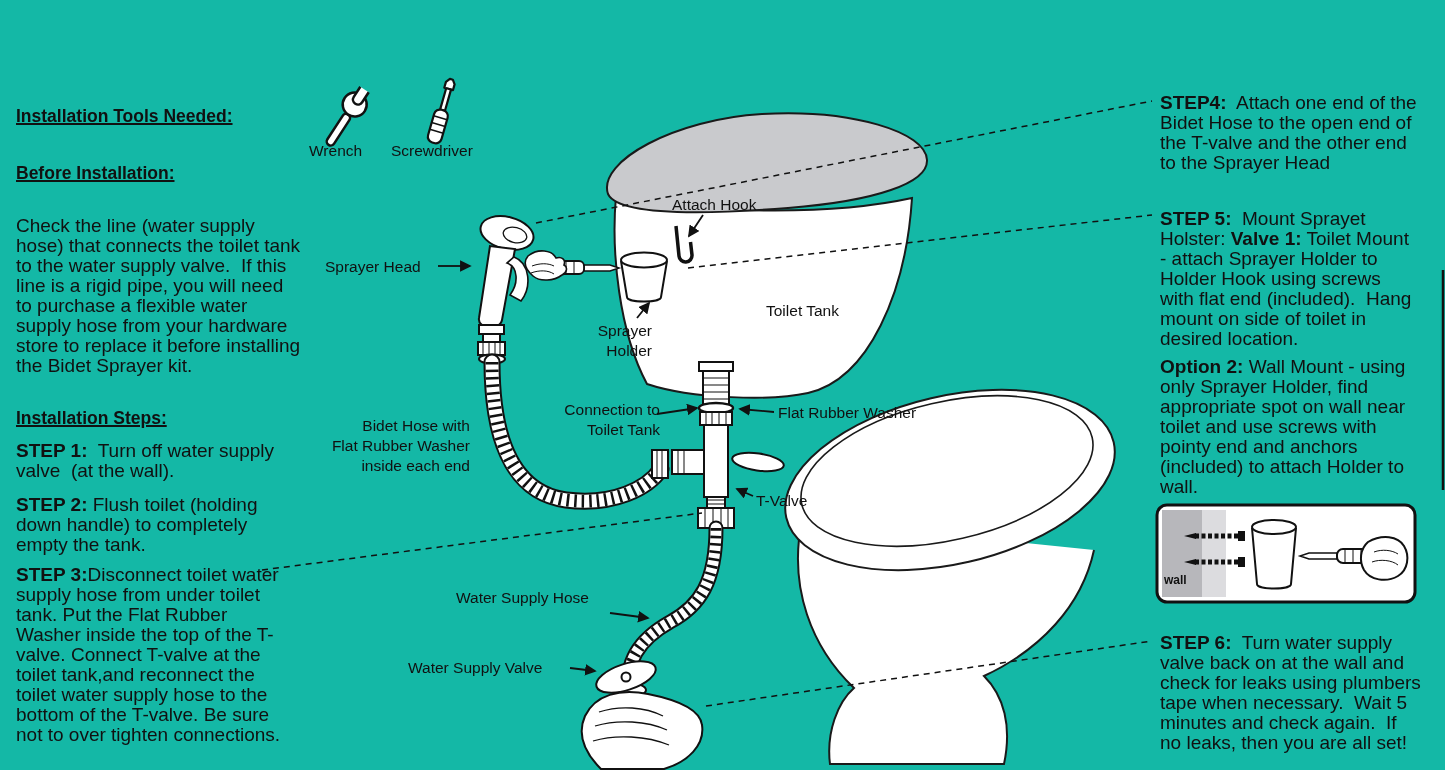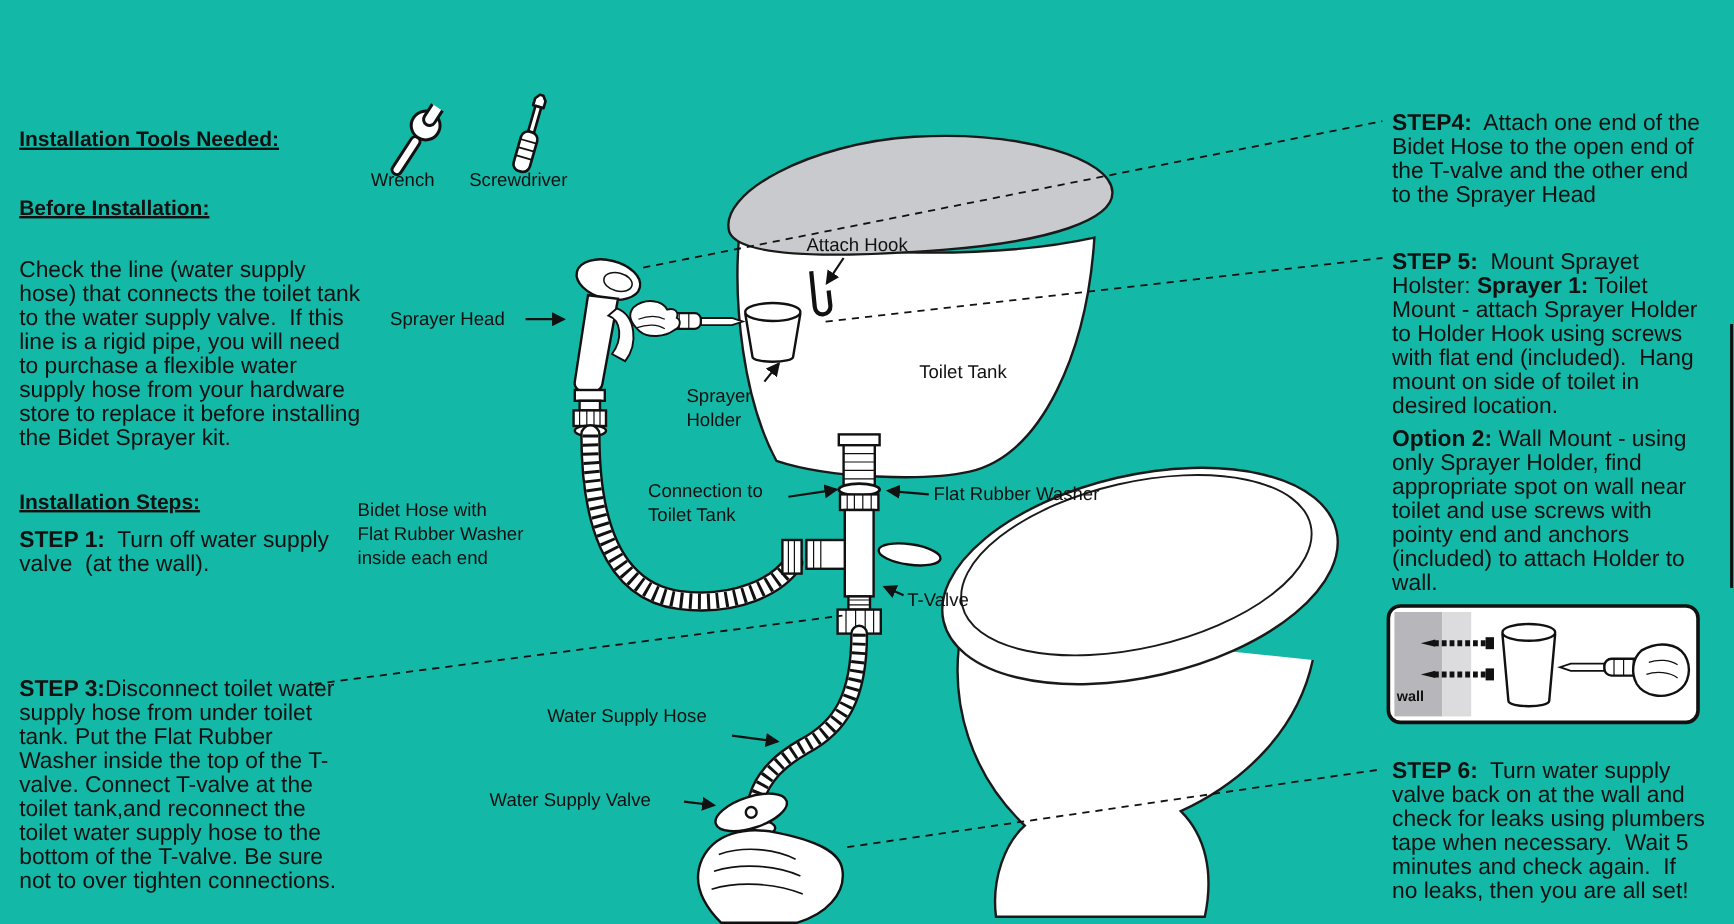--- a/index.html
+++ b/index.html
@@ -5,21 +5,21 @@
   *{margin:0;padding:0;box-sizing:border-box}
   html,body{background:#fff}
   body{width:1445px;height:770px;font-family:"Liberation Sans",sans-serif;color:#111}
   .page{position:relative;width:1445px;height:770px;background:#14b8a6;overflow:hidden}
   .abs{position:absolute}
   .txt{z-index:2}
   .h{font-size:17.5px;font-weight:bold;text-decoration:underline;text-decoration-thickness:2px;white-space:pre-wrap}
   .t{font-size:19px;line-height:20px;white-space:pre-wrap}
   .t b{font-weight:bold}
   .lbl{font-size:15.5px;line-height:20px;white-space:pre-wrap}
-  .ctr{text-align:left}
+  .ctr{text-align:right}
   .art{position:absolute;left:0;top:0;z-index:0}
   .wall{font-size:12px;font-weight:bold;z-index:3}
 </style>
 </head>
 <body>
 
 <div class="page">
 
   <svg class="art" width="1445" height="770" viewBox="0 0 1445 770">
     <defs>
@@ -176,36 +176,37 @@
 hose) that connects the toilet tank
 to the water supply valve.  If this
 line is a rigid pipe, you will need
 to purchase a flexible water
 supply hose from your hardware
 store to replace it before installing
 the Bidet Sprayer kit.</div>
   <div class="abs h txt" style="left:16px;top:408px">Installation Steps:</div>
 
   <p class="abs t txt" style="left:16px;top:441px;width:268px"><b>STEP 1:</b><span>  Turn off water supply valve  (at the wall).</span></p>
+  <p class="abs t txt" style="left:16px;top:495px;width:250px"><b>STEP 2:</b><span> Flush toilet (holding down handle) to completely empty the tank.</span></p>
   <p class="abs t txt" style="left:16px;top:565px;width:272px"><b>STEP 3:</b><span>Disconnect toilet water supply hose from under toilet tank. Put the Flat Rubber Washer inside the top of the T-valve. Connect T-valve at the toilet tank,and reconnect the toilet water supply hose to the bottom of the T-valve. Be sure not to over tighten connections.</span></p>
 
   <div class="abs lbl txt" style="left:672px;top:195px">Attach Hook</div>
   <div class="abs lbl txt" style="left:325px;top:257px">Sprayer Head</div>
   <div class="abs lbl txt ctr" style="left:572px;top:321px;width:80px">Sprayer
 Holder</div>
   <div class="abs lbl txt" style="left:766px;top:301px">Toilet Tank</div>
   <div class="abs lbl txt ctr" style="left:540px;top:400px;width:120px">Connection to
 Toilet Tank</div>
   <div class="abs lbl txt" style="left:778px;top:403px">Flat Rubber Washer</div>
   <div class="abs lbl txt ctr" style="left:298px;top:416px;width:172px">Bidet Hose with
 Flat Rubber Washer
 inside each end</div>
   <div class="abs lbl txt" style="left:756px;top:491px">T-Valve</div>
   <div class="abs lbl txt" style="left:456px;top:588px">Water Supply Hose</div>
   <div class="abs lbl txt" style="left:408px;top:658px">Water Supply Valve</div>
 
   <p class="abs t txt" style="left:1160px;top:93px;width:258px"><b>STEP4:</b><span>  Attach one end of the Bidet Hose to the open end of the T-valve and the other end to the Sprayer Head</span></p>
-  <p class="abs t txt" style="left:1160px;top:209px;width:258px"><b>STEP 5:</b><span>  Mount Sprayet Holster: </span><b>Sprayer 1:</b><span> Toilet Mount - attach Sprayer Holder to Holder Hook using screws with flat end (included).  Hang mount on side of toilet in desired location.</span></p>
+  <p class="abs t txt" style="left:1160px;top:209px;width:258px"><b>STEP 5:</b><span>  Mount Sprayet Holster: </span><b>Valve 1:</b><span> Toilet Mount - attach Sprayer Holder to Holder Hook using screws with flat end (included).  Hang mount on side of toilet in desired location.</span></p>
   <p class="abs t txt" style="left:1160px;top:357px;width:258px"><b>Option 2:</b><span> Wall Mount - using only Sprayer Holder, find appropriate spot on wall near toilet and use screws with pointy end and anchors (included) to attach Holder to wall.</span></p>
   <div class="abs wall" style="left:1164px;top:573px">wall</div>
   <p class="abs t txt" style="left:1160px;top:633px;width:262px"><b>STEP 6:</b><span>  Turn water supply valve back on at the wall and check for leaks using plumbers tape when necessary.  Wait 5 minutes and check again.  If no leaks, then you are all set!</span></p>
 
 </div>
 
 </body></html>

